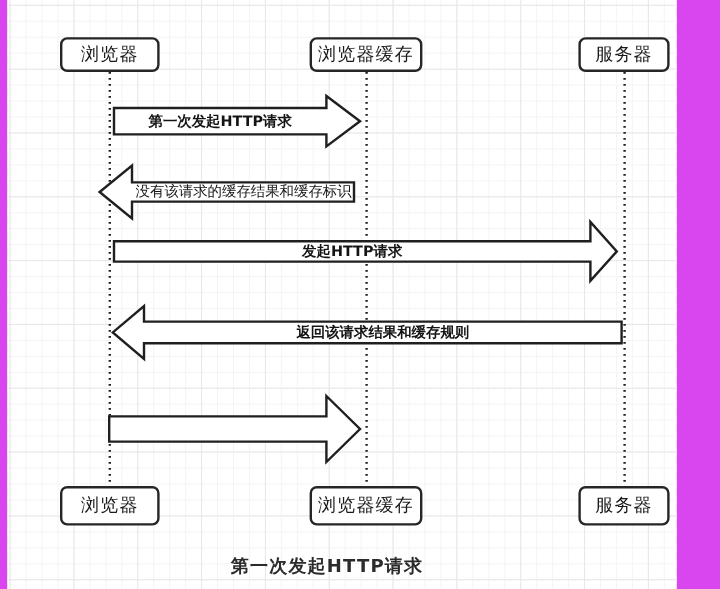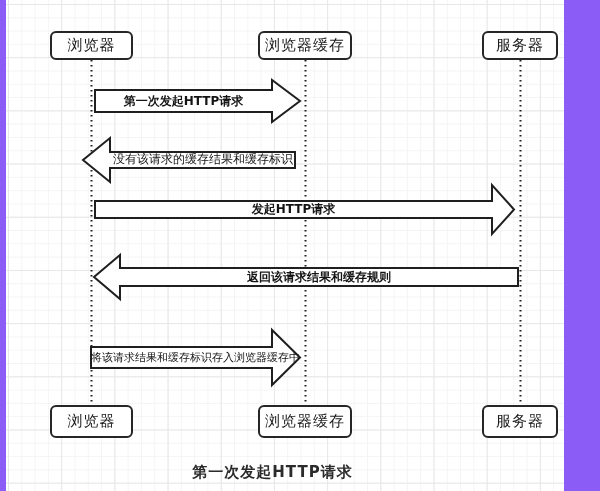--- a/index.html
+++ b/index.html
@@ -6,21 +6,21 @@
     margin: 0;
     padding: 0;
     background: #ffffff;
     font-family: "DejaVu Sans", "Liberation Sans", sans-serif;
   }
   .canvas {
     position: relative;
     width: 600px;
     height: 491px;
     overflow: hidden;
-    background: #8b5cf6;
+    background: #d946ef;
   }
   
   .page-grid {
     position: absolute;
     left: 6px; top: 0;
     width: 558px; height: 491px;
     background-color: #ffffff;
     background-image:
       linear-gradient(90deg, #e7e7e7 1px, transparent 1px),
       linear-gradient(#e7e7e7 1px, transparent 1px),
@@ -120,17 +120,16 @@
     <span>浏览器缓存</span>
   </div>
   <div class="actor" style="left:482px; top:405px; width:76px; height:33px;">
     <span>服务器</span>
   </div>
 
   <div class="msg-label" style="left:95px; top:90px; width:177px; height:22px;">第一次发起HTTP请求</div>
   <div class="msg-label" style="left:95px; top:201px; width:397px; height:17px;">发起HTTP请求</div>
   <div class="msg-label normal" style="left:110px; top:151px; width:186px; height:17px;">没有该请求的缓存结果和缓存标识</div>
   <div class="msg-label" style="left:120px; top:268px; width:398px; height:18px;font-family:Liberation Serif, serif;">返回该请求结果和缓存规则</div>
-  <div class="msg-label small" style="left:91px; top:347px; width:209px; height:21px;">将该请求结果和缓存标识存入浏览器缓存中</div>
 
   <div class="caption">第一次发起HTTP请求</div>
 
 </div>
 
 </body></html>

